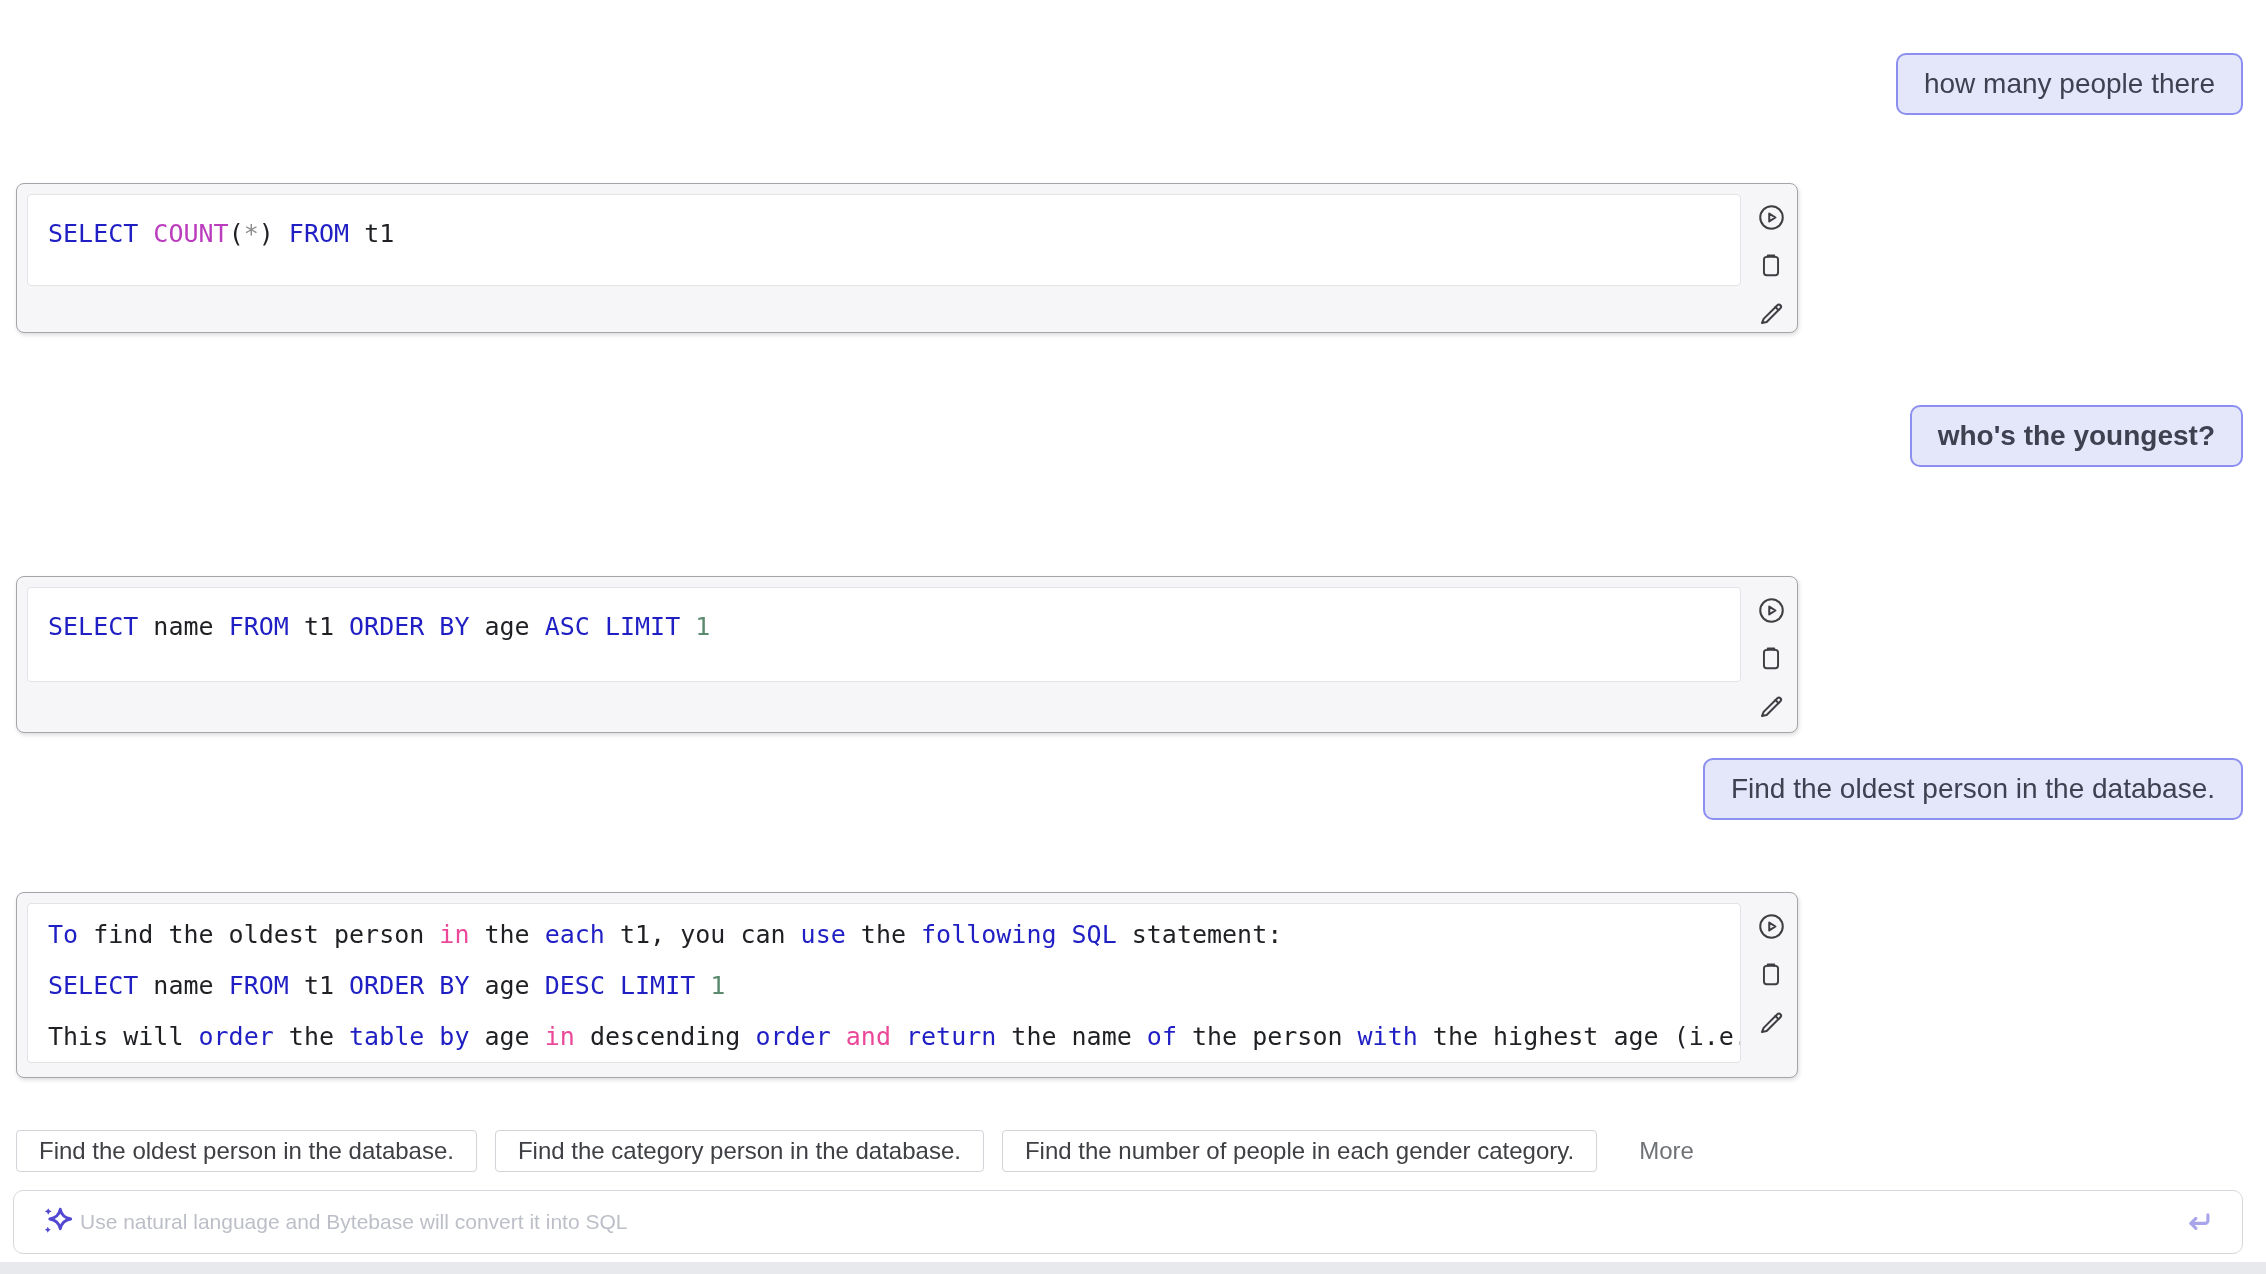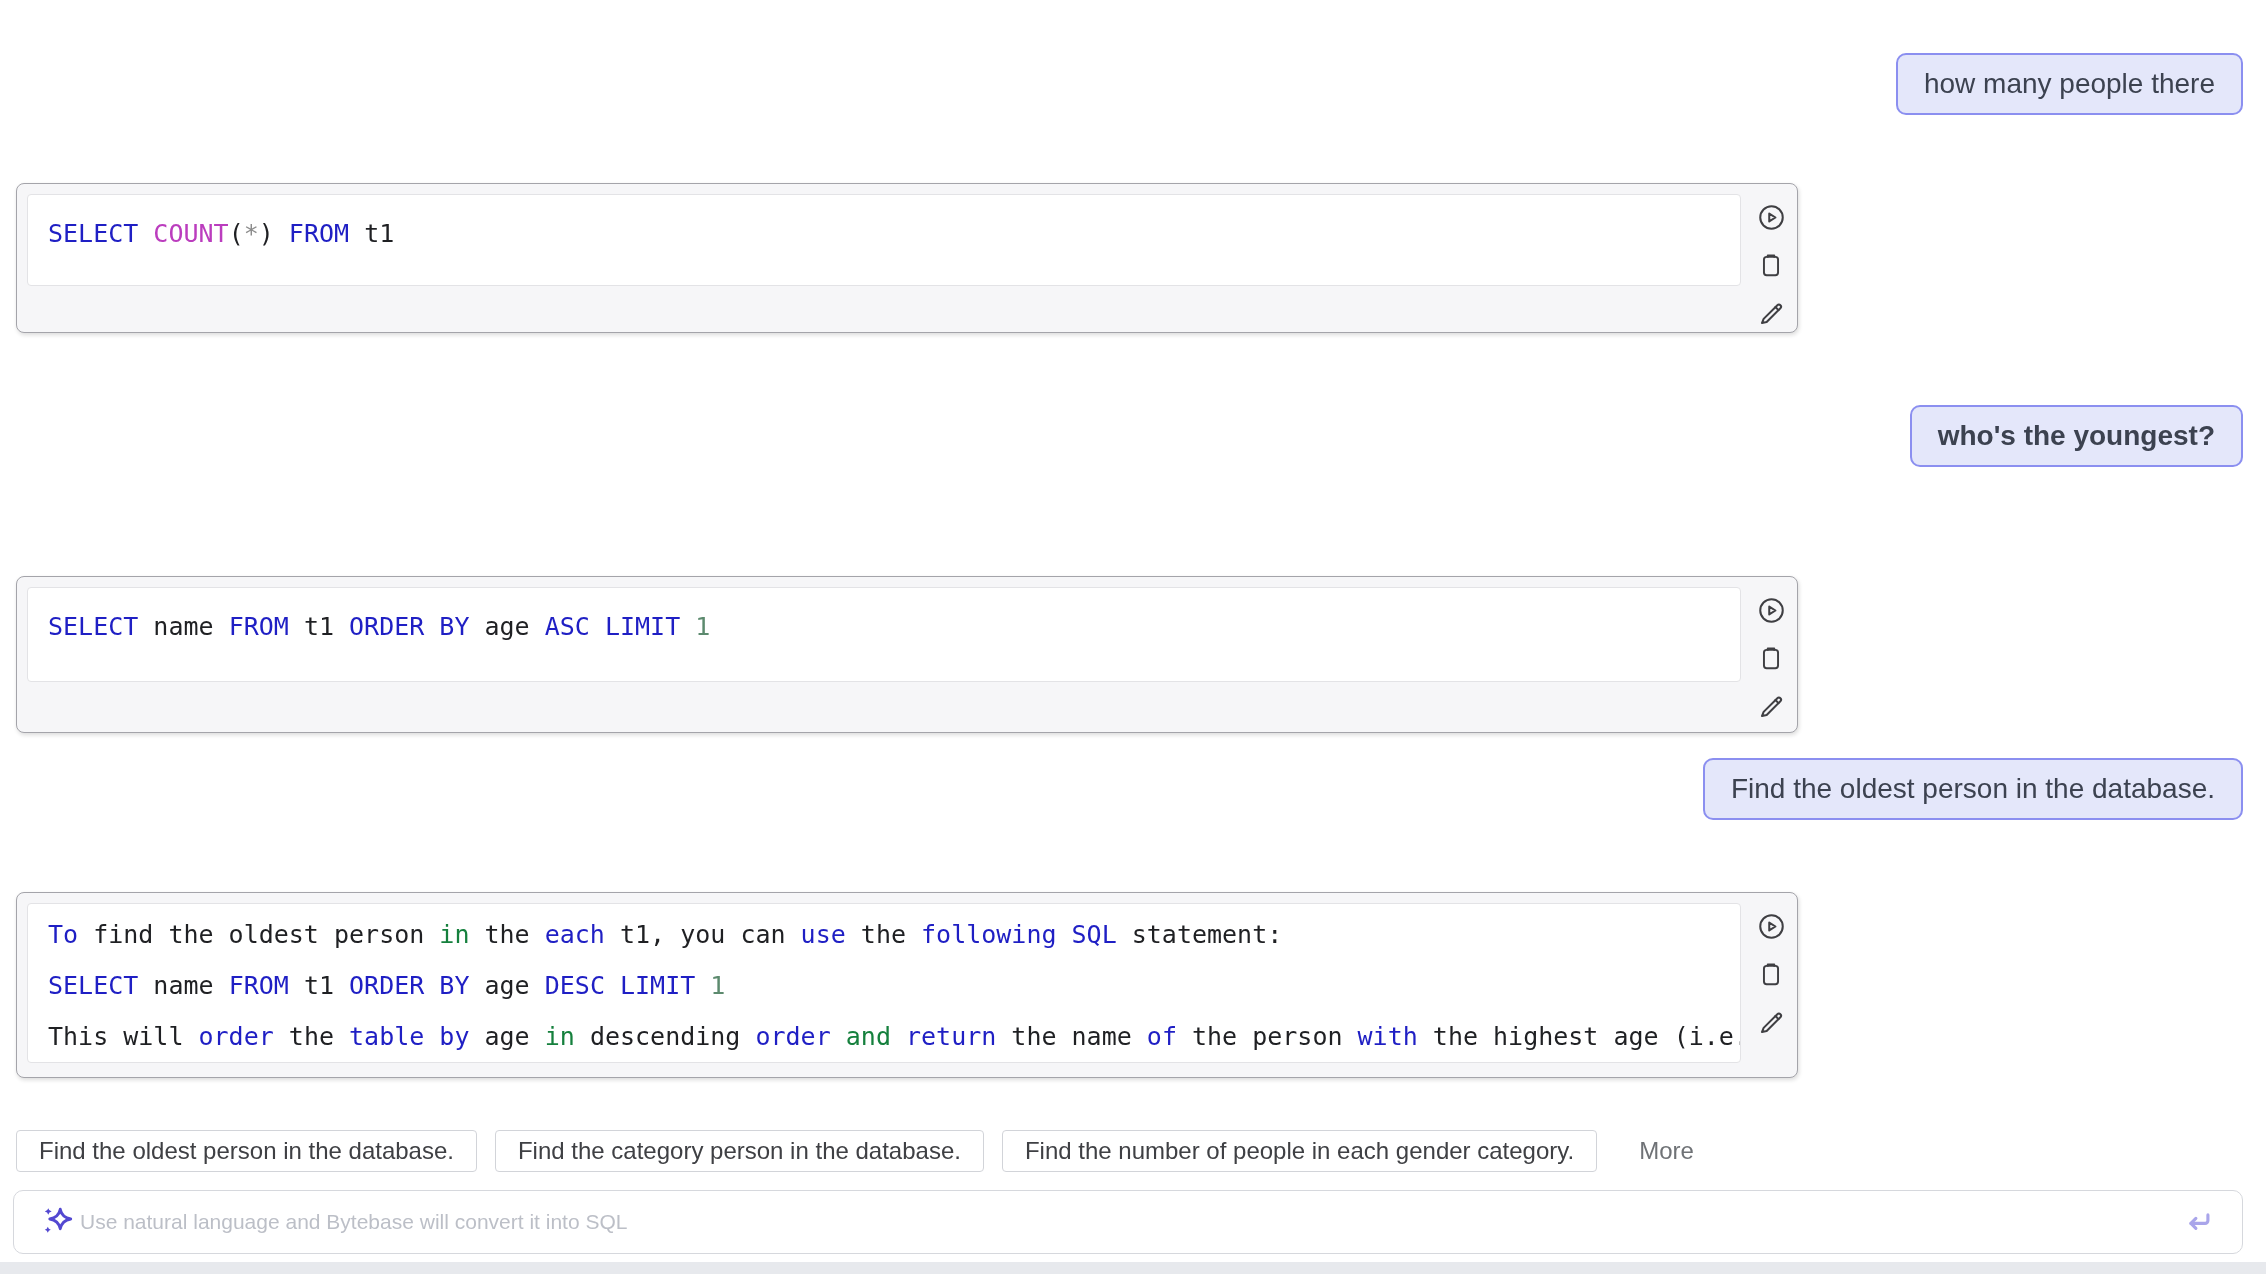--- a/index.html
+++ b/index.html
@@ -39,21 +39,21 @@
   .sqlbox-1 .code { height:92px; }
   .sqlbox-2 .code { height:95px; }
   .sqlbox-3 .code { height:160px; padding-top:5px; }
   .codeline { line-height:50px; white-space:pre; }
   .sqlbox-3 .codeline { line-height:51px; }
 
   .tk-kw  { color:#1f1fc4; }
   .tk-fn  { color:#bb3dbe; }
   .tk-op  { color:#8c8c8c; }
   .tk-num { color:#5c8a6e; }
-  .tk-mut { color:#15803d; }
+  .tk-mut { color:#ec4899; }
   .tk-txt { color:#1f2023; }
 
   .iconcol {
     position:absolute; top:18px; right:11px;
     display:flex; flex-direction:column; gap:18px;
   }
   .iconbtn {
     width:30px; height:30px; border:none; background:transparent; cursor:pointer;
     display:flex; align-items:center; justify-content:center; padding:0;
   }

